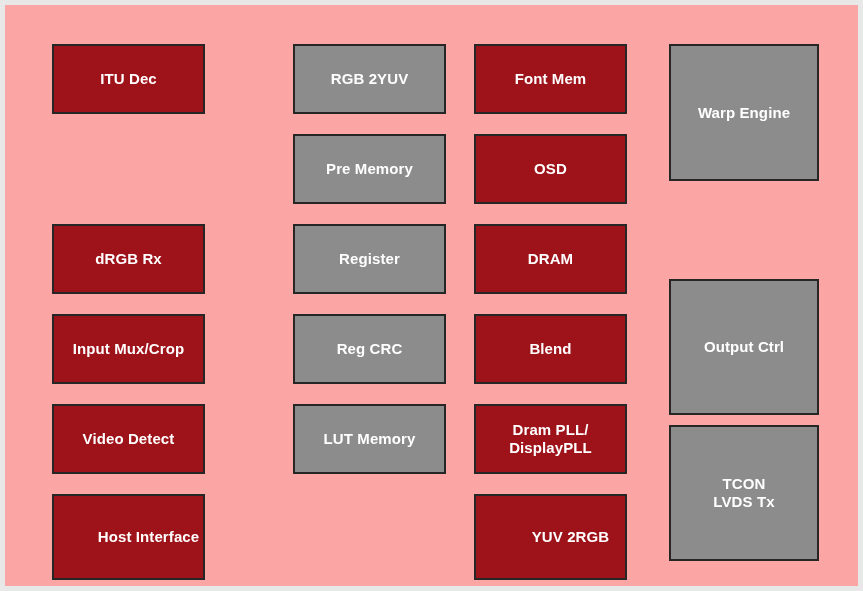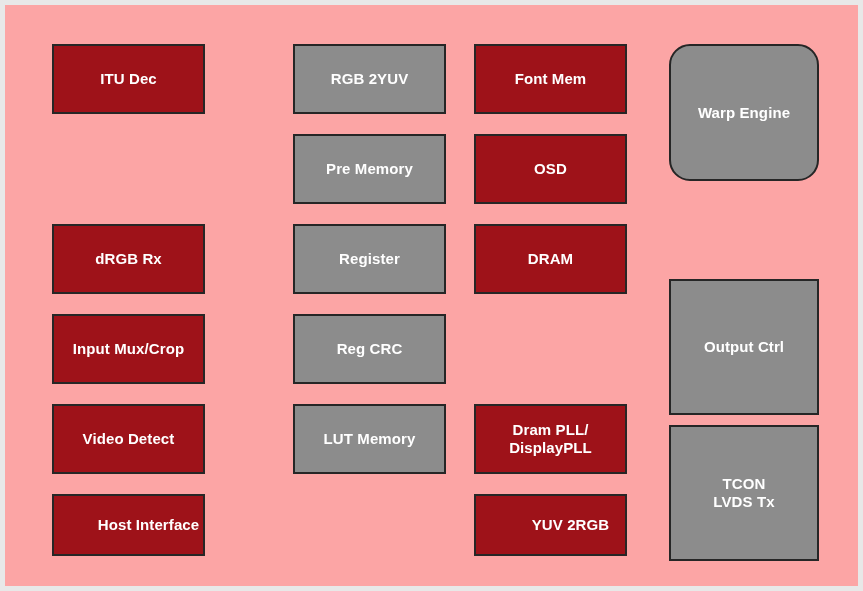--- a/index.html
+++ b/index.html
@@ -49,24 +49,24 @@
   .c2 { left: 252px; width: 153px; margin-left: 36px; }
   .c3 { left: 458px; width: 153px; margin-left: 11px; }
   .c4 { left: 664px; width: 150px; }
 
   
   .r1 { top: 39px;  height: 70px; }
   .r2 { top: 129px; height: 70px; }
   .r3 { top: 219px; height: 70px; }
   .r4 { top: 309px; height: 70px; }
   .r5 { top: 399px; height: 70px; }
-  .r6 { top: 489px; height: 62px; padding-left: 40px; }
+  .r6 { top: 489px; height: 86px; padding-left: 40px; }
 
   
-  .b1 { top: 39px;  height: 137px; border-radius: 21px; }
+  .b1 { top: 39px;  height: 137px; }
   .b2 { top: 230px; height: 136px; margin-top: 44px; }
   .b3 { top: 420px; height: 136px; }
 </style>
 </head>
 <body>
 
 <div id="canvas">
 
   <div class="block red c1 r1">ITU Dec</div>
   <div class="block red c1 r3">dRGB Rx</div>
@@ -76,20 +76,21 @@
 
   <div class="block gray c2 r1">RGB 2YUV</div>
   <div class="block gray c2 r2">Pre Memory</div>
   <div class="block gray c2 r3">Register</div>
   <div class="block gray c2 r4">Reg CRC</div>
   <div class="block gray c2 r5">LUT Memory</div>
 
   <div class="block red c3 r1">Font Mem</div>
   <div class="block red c3 r2">OSD</div>
   <div class="block red c3 r3">DRAM</div>
+  <div class="block red c3 r4">Blend</div>
   <div class="block red c3 r5">Dram PLL/
 DisplayPLL</div>
   <div class="block red c3 r6">YUV 2RGB</div>
 
   <div class="block gray tall c4 b1">Warp Engine</div>
   <div class="block gray tall c4 b2">Output Ctrl</div>
   <div class="block gray tall c4 b3">TCON
 LVDS Tx</div>
 
 </div>

